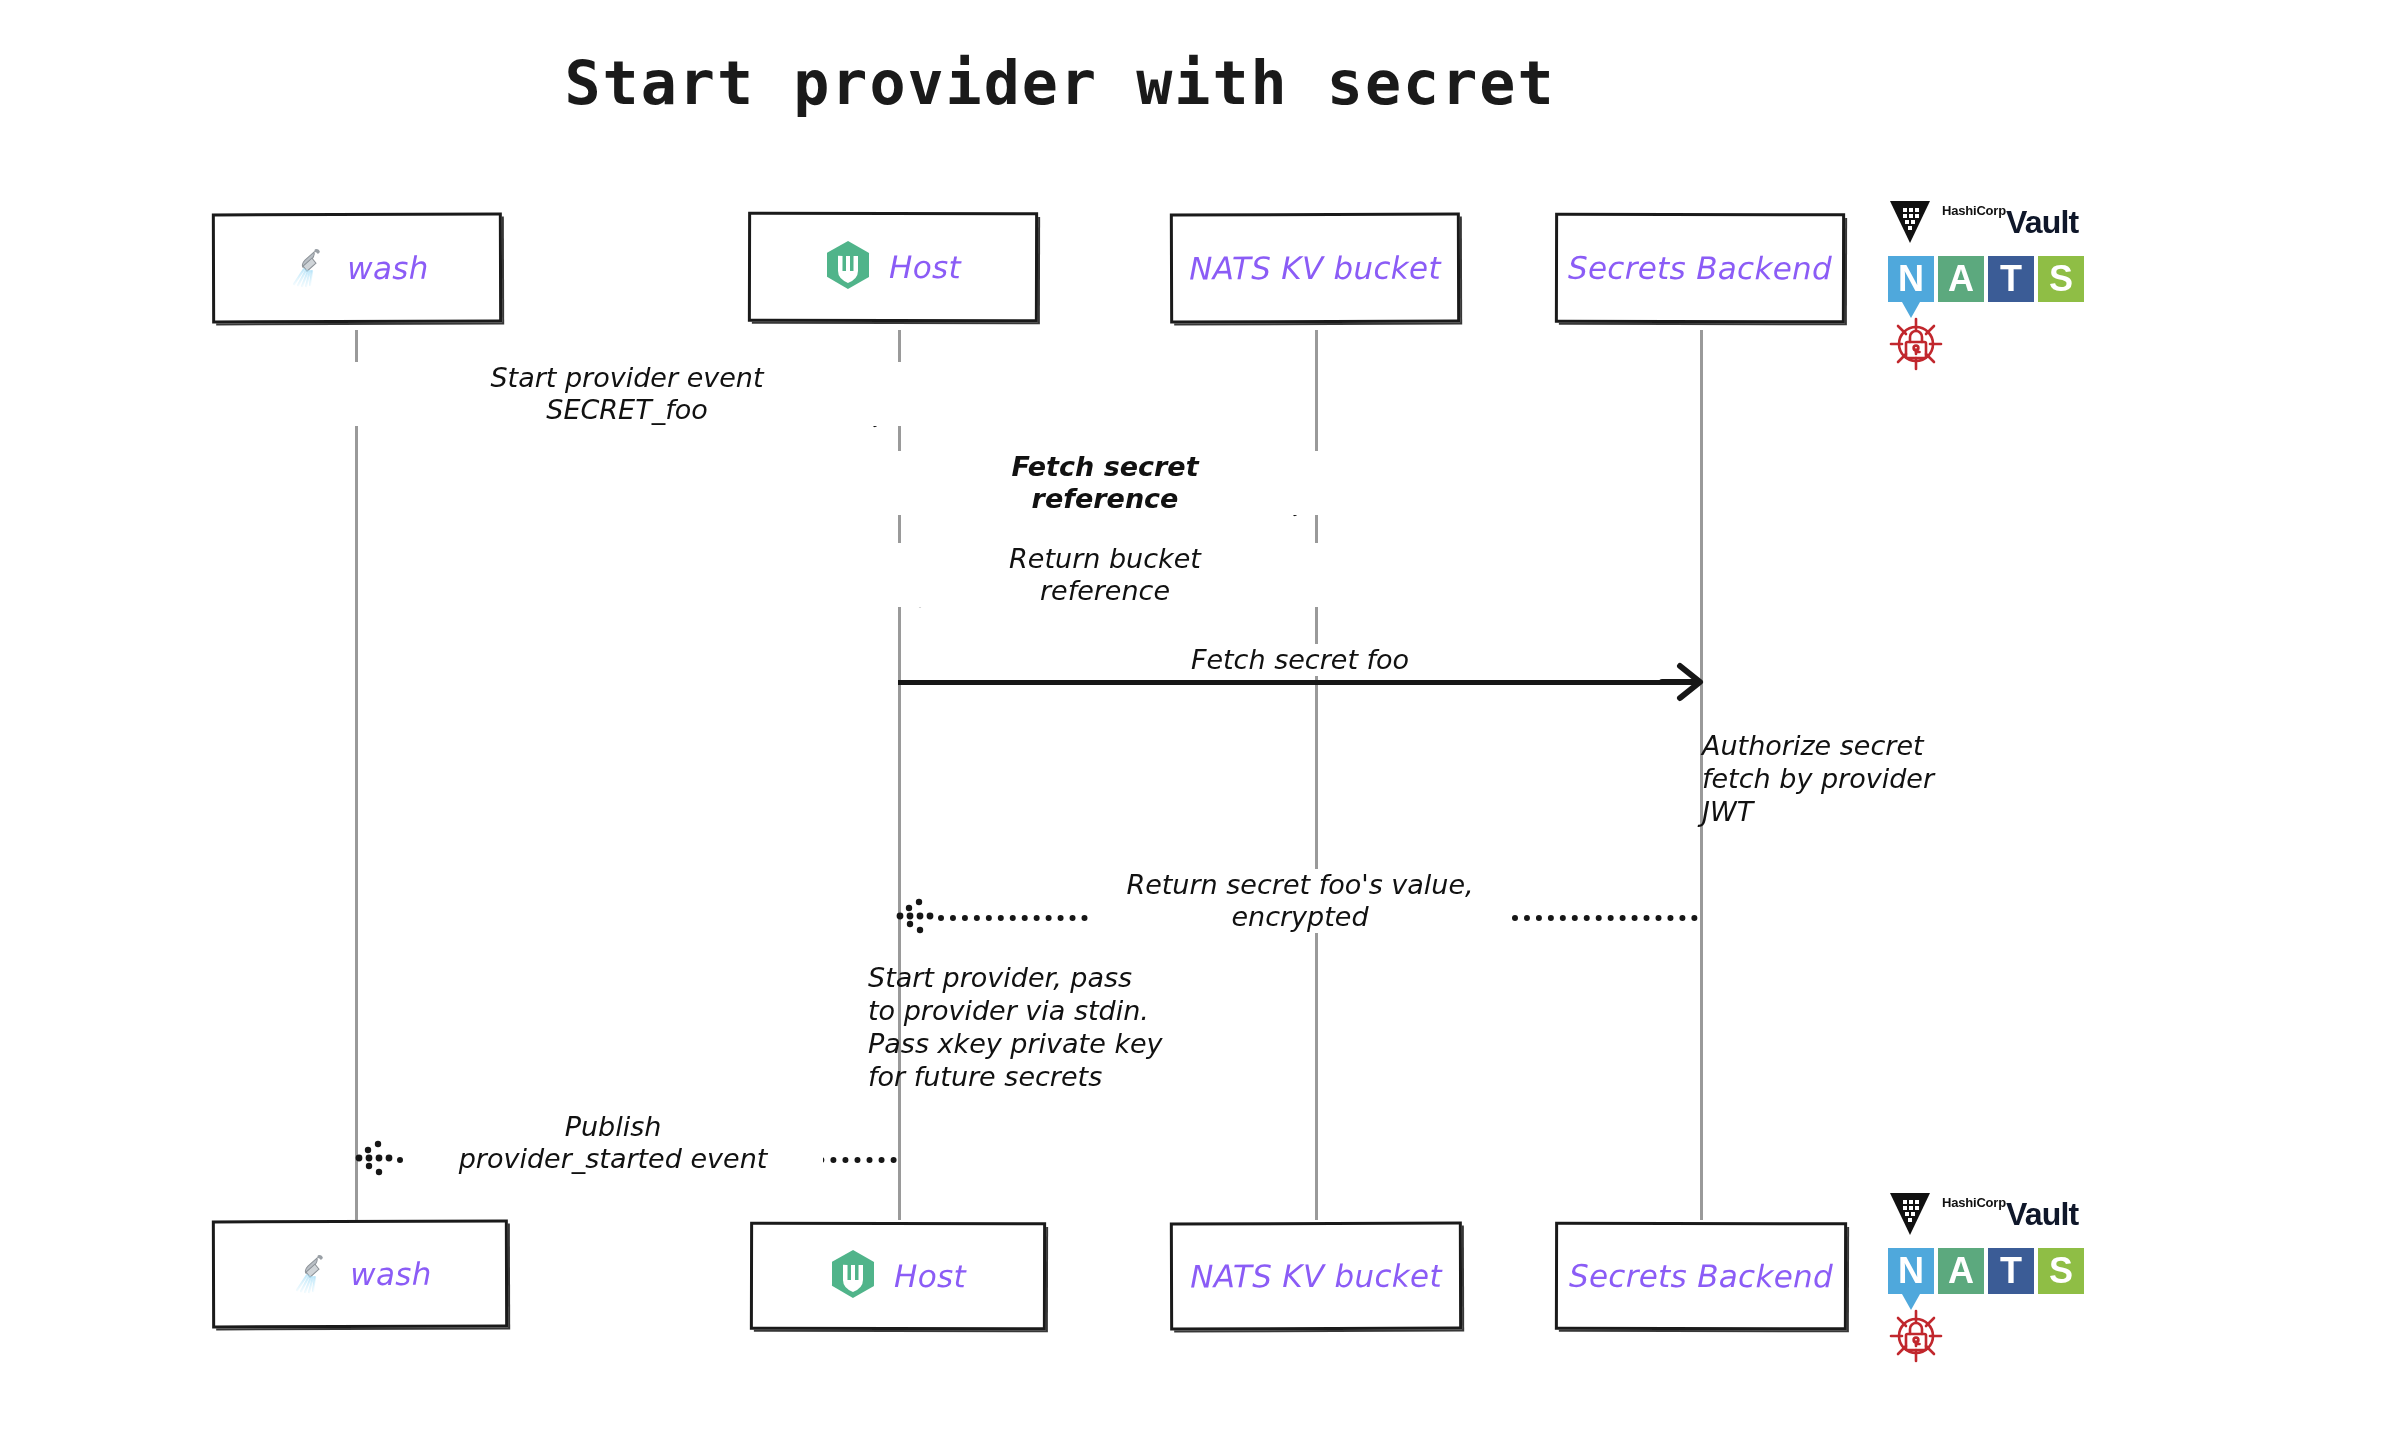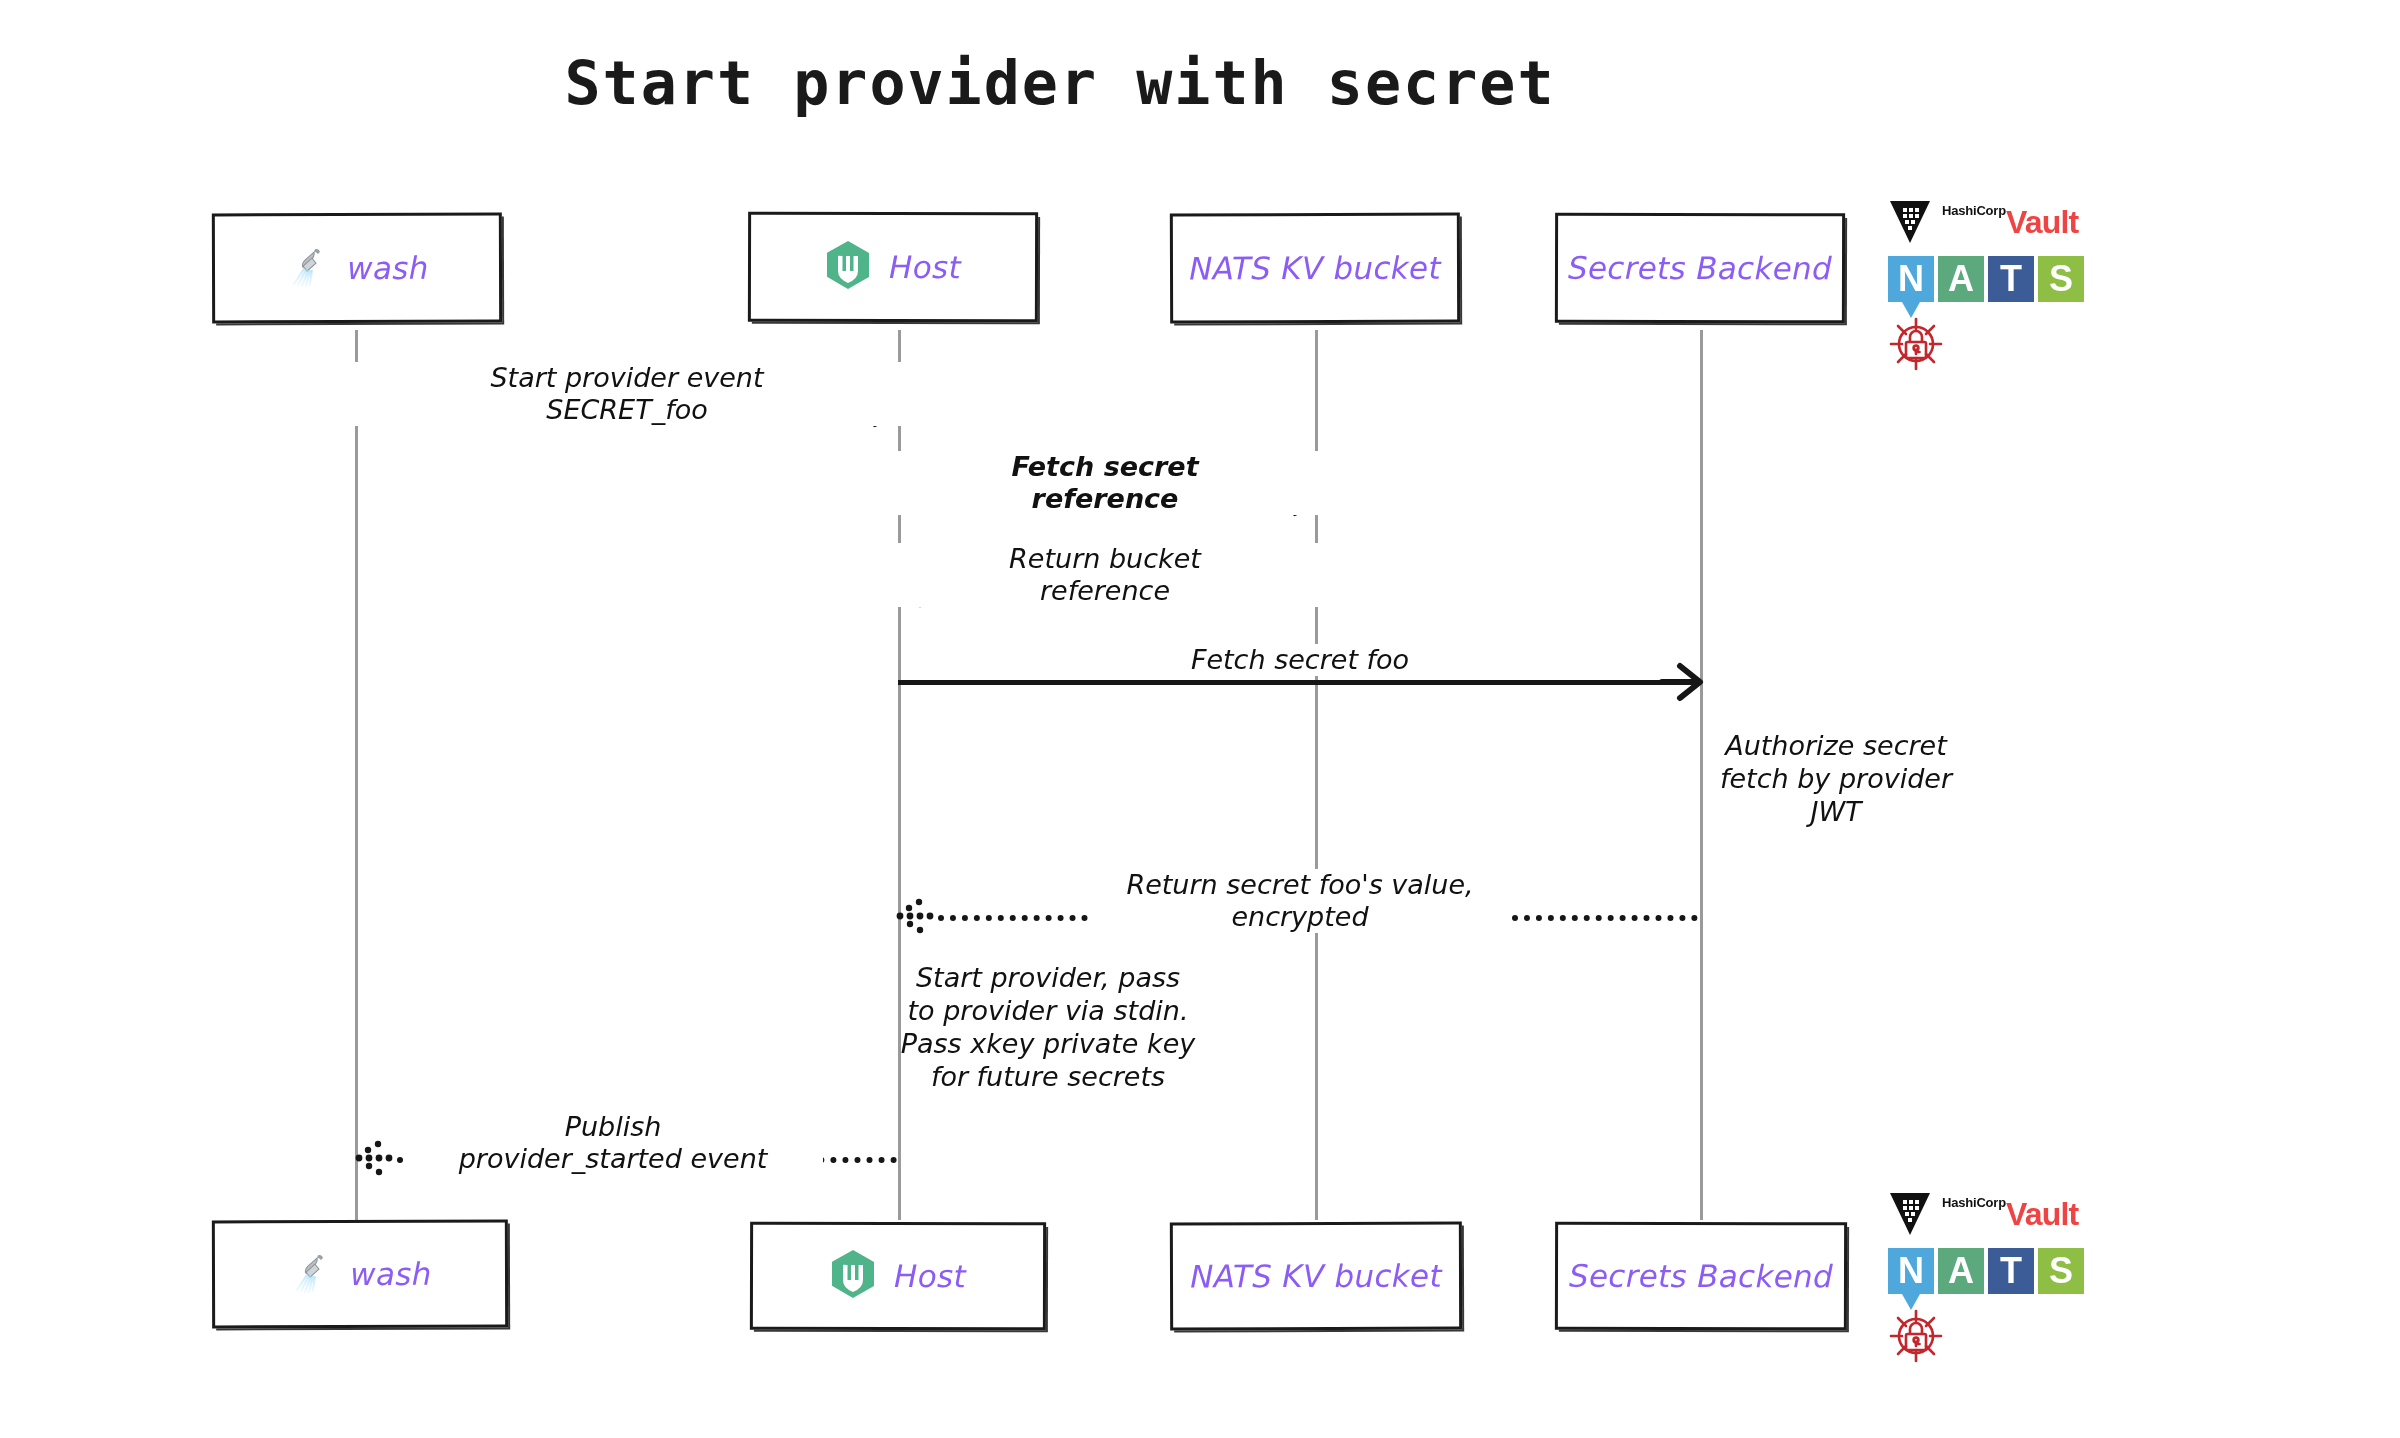--- a/index.html
+++ b/index.html
@@ -92,36 +92,35 @@
 
   
   .note {
     position: absolute;
     font-family: "DejaVu Sans", sans-serif;
     font-size: 27px;
     font-style: italic;
     font-weight: 500;
     color: #111;
     line-height: 1.22;
-    text-align: center;
     white-space: pre-line;
   }
 
   
   .logo-stack { position: absolute; }
   .vault-logo { display: flex; align-items: center; gap: 10px; height: 46px; }
   .vault-wordmark { display: flex; flex-direction: row; justify-content: center; }
   .vault-hashicorp {
     font-family: "Liberation Sans", sans-serif;
     font-size: 13px; font-weight: 700; color: #111; letter-spacing: -0.2px;
     line-height: 1;
   }
   .vault-name {
     font-family: "Liberation Sans", sans-serif;
-    font-size: 32px; font-weight: 700; color: #ef4444; line-height: 1;
+    font-size: 32px; font-weight: 700; color: #0f172a; line-height: 1;
     letter-spacing: -0.8px; margin-top: 2px;
   }
   .nats-logo { display: flex; gap: 4px; margin-top: 12px; position: relative; }
   .nats-tile {
     width: 46px; height: 46px;
     display: flex; align-items: center; justify-content: center;
     font-family: "Liberation Sans", sans-serif;
     font-size: 36px; font-weight: 700; color: #ffffff; line-height: 1;
   }
   .nats-tail {

